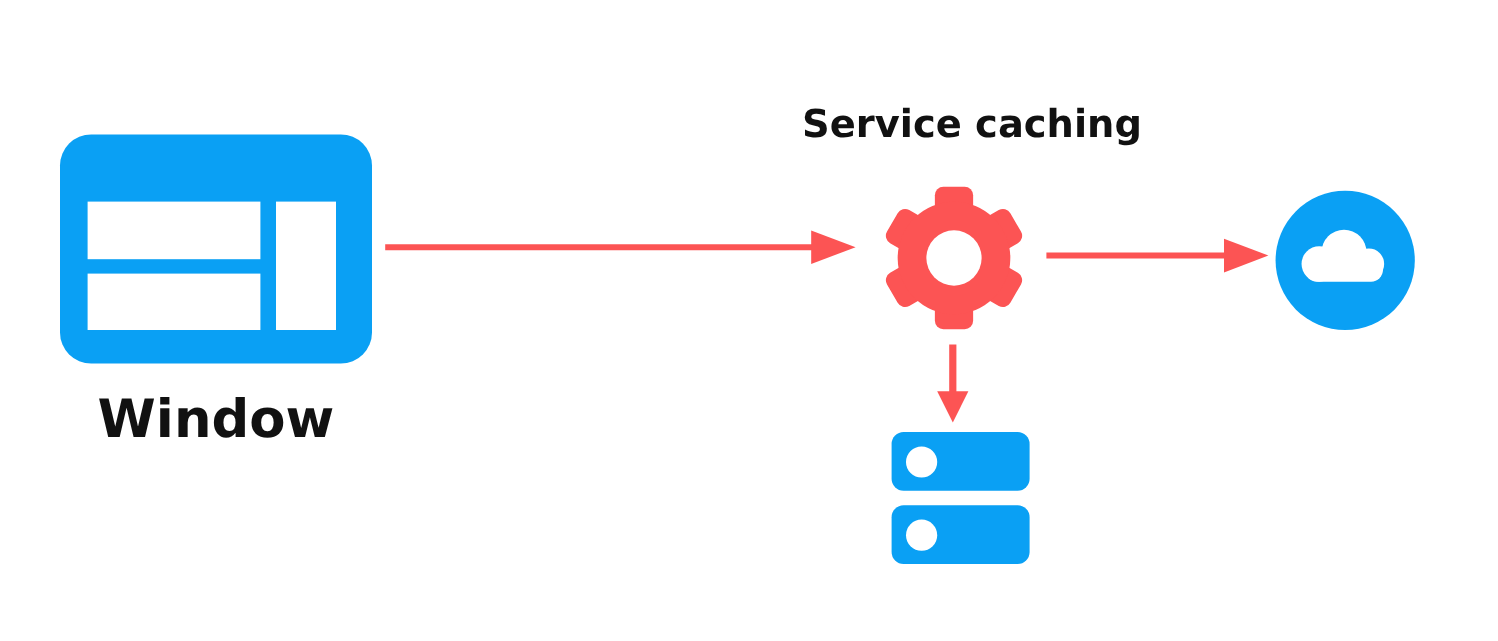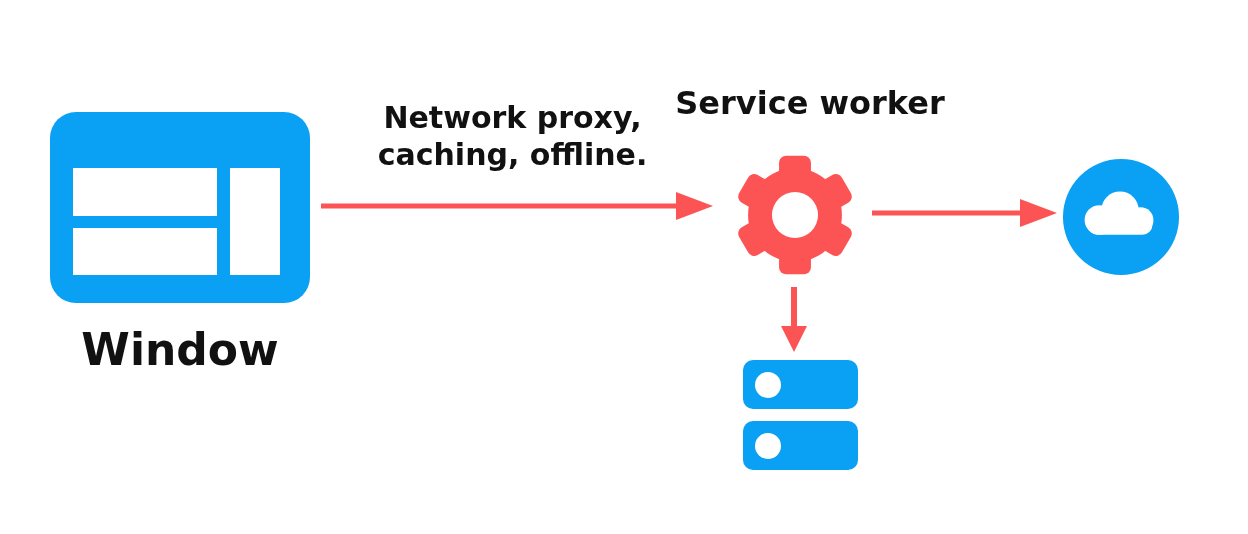--- a/index.html
+++ b/index.html
@@ -86,29 +86,27 @@
 
 <div class="diagram">
 
   <div class="abs window-icon">
     <div class="win-pane pane-left-top"></div>
     <div class="win-pane pane-left-bottom"></div>
     <div class="win-pane pane-right"></div>
   </div>
   <div class="abs node-label window-label">Window</div>
 
-  <div class="abs edge-label">Network proxy,
-caching, offline.</div>
 
   <svg class="abs arrow-1" viewBox="0 0 396 34">
     <line x1="3" y1="17" x2="360" y2="17" stroke="#fc5454" stroke-width="5"></line>
     <polygon points="358,3 358,31 395,17" fill="#fc5454"></polygon>
   </svg>
 
-  <div class="abs node-label sw-label">Service worker</div>
+  <div class="abs node-label sw-label">Service caching</div>
   <svg class="abs gear-svg" viewBox="0 0 140 140">
     <g fill="#fc5454">
       <rect x="52" y="3" width="36" height="134" rx="8"></rect>
       <rect x="52" y="3" width="36" height="134" rx="8" transform="rotate(60 70 70)"></rect>
       <rect x="52" y="3" width="36" height="134" rx="8" transform="rotate(120 70 70)"></rect>
       <circle cx="70" cy="70" r="53"></circle>
     </g>
     <circle cx="70" cy="70" r="26" fill="#ffffff"></circle>
   </svg>
 

